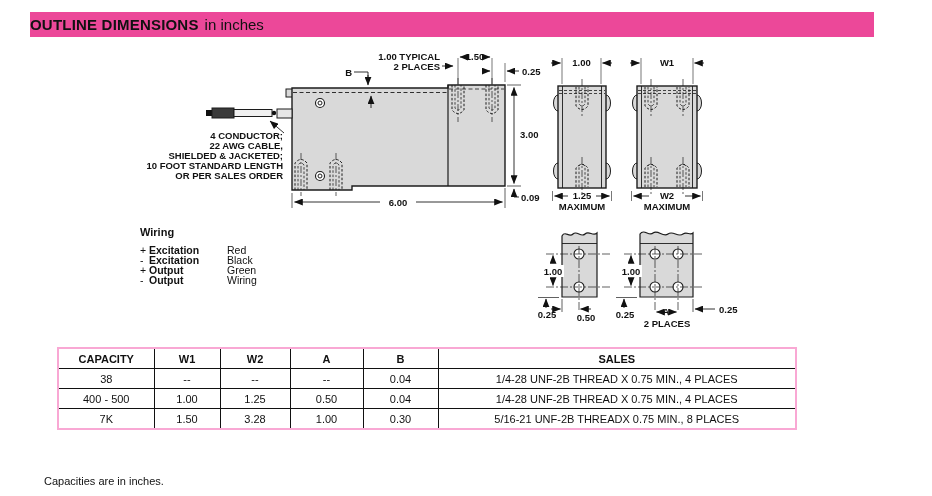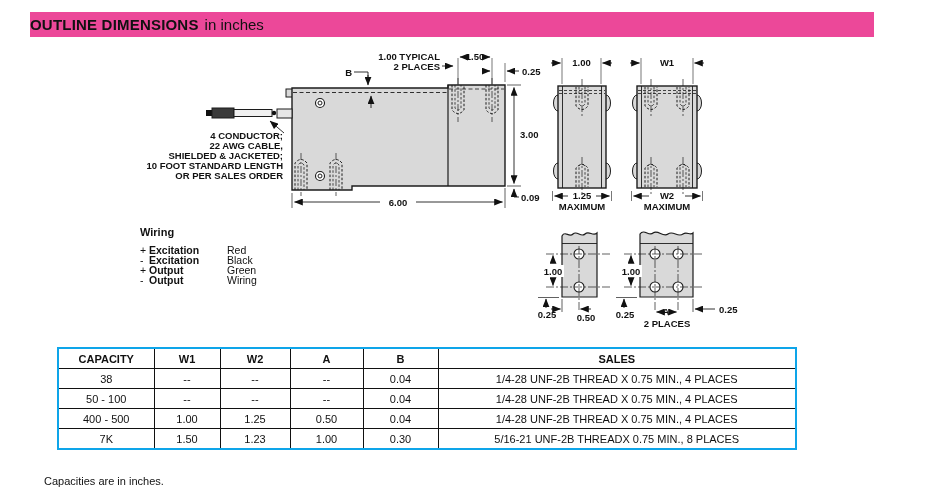--- a/index.html
+++ b/index.html
@@ -11,21 +11,21 @@
   .bar .s{font-size:15px;margin-left:6px;text-align:right;}
   svg.draw{position:absolute;left:0;top:40px;}
   .dim{font:bold 9.5px "Liberation Sans",sans-serif;fill:#111;}
   .note{font:bold 9.5px "Liberation Sans",sans-serif;fill:#111;}
   .wiring{position:absolute;left:140px;top:227px;}
   .wiring .wt{font-size:11px;font-weight:bold;line-height:11px;margin-bottom:7px;}
   .wrow{font-size:10.5px;line-height:10px;height:10px;white-space:nowrap;}
   .wrow .sg{display:inline-block;width:9px;}
   .wrow .nm{display:inline-block;width:78px;font-weight:bold;}
   table.cap{position:absolute;left:57px;top:347px;border-collapse:collapse;table-layout:fixed;
-            border:2px solid #0ea5e9;}
+            border:2px solid #f9a8d4;}
   table.cap th,table.cap td{border:1px solid #111;height:19px;padding:0 2px;text-align:center;
             font-size:11px;overflow:hidden;white-space:nowrap;}
   table.cap th{font-weight:bold;}
   .foot{position:absolute;left:44px;top:475px;font-size:11px;}
 </style>
 </head>
 <body>
 
 <div class="bar">
   <span class="t">OUTLINE DIMENSIONS</span>
@@ -306,39 +306,31 @@
   </tr>
   <tr>
     <td>38</td>
     <td>--</td>
     <td>--</td>
     <td>--</td>
     <td>0.04</td>
     <td>1/4-28 UNF-2B THREAD X 0.75 MIN., 4 PLACES</td>
   </tr>
   <tr>
-    <td>50 - 100</td>
-    <td>--</td>
-    <td>--</td>
-    <td>--</td>
-    <td>0.04</td>
-    <td>1/4-28 UNF-2B THREAD X 0.75 MIN., 4 PLACES</td>
-  </tr>
-  <tr>
     <td>400 - 500</td>
     <td>1.00</td>
     <td>1.25</td>
     <td>0.50</td>
     <td>0.04</td>
     <td>1/4-28 UNF-2B THREAD X 0.75 MIN., 4 PLACES</td>
   </tr>
   <tr>
     <td>7K</td>
     <td>1.50</td>
-    <td>1.23</td>
+    <td>3.28</td>
     <td>1.00</td>
     <td>0.30</td>
     <td>5/16-21 UNF-2B THREADX 0.75 MIN., 8 PLACES</td>
   </tr>
 </tbody>
   </table>
 
 <div class="foot">Capacities are in inches.</div>
 
 </body></html>

